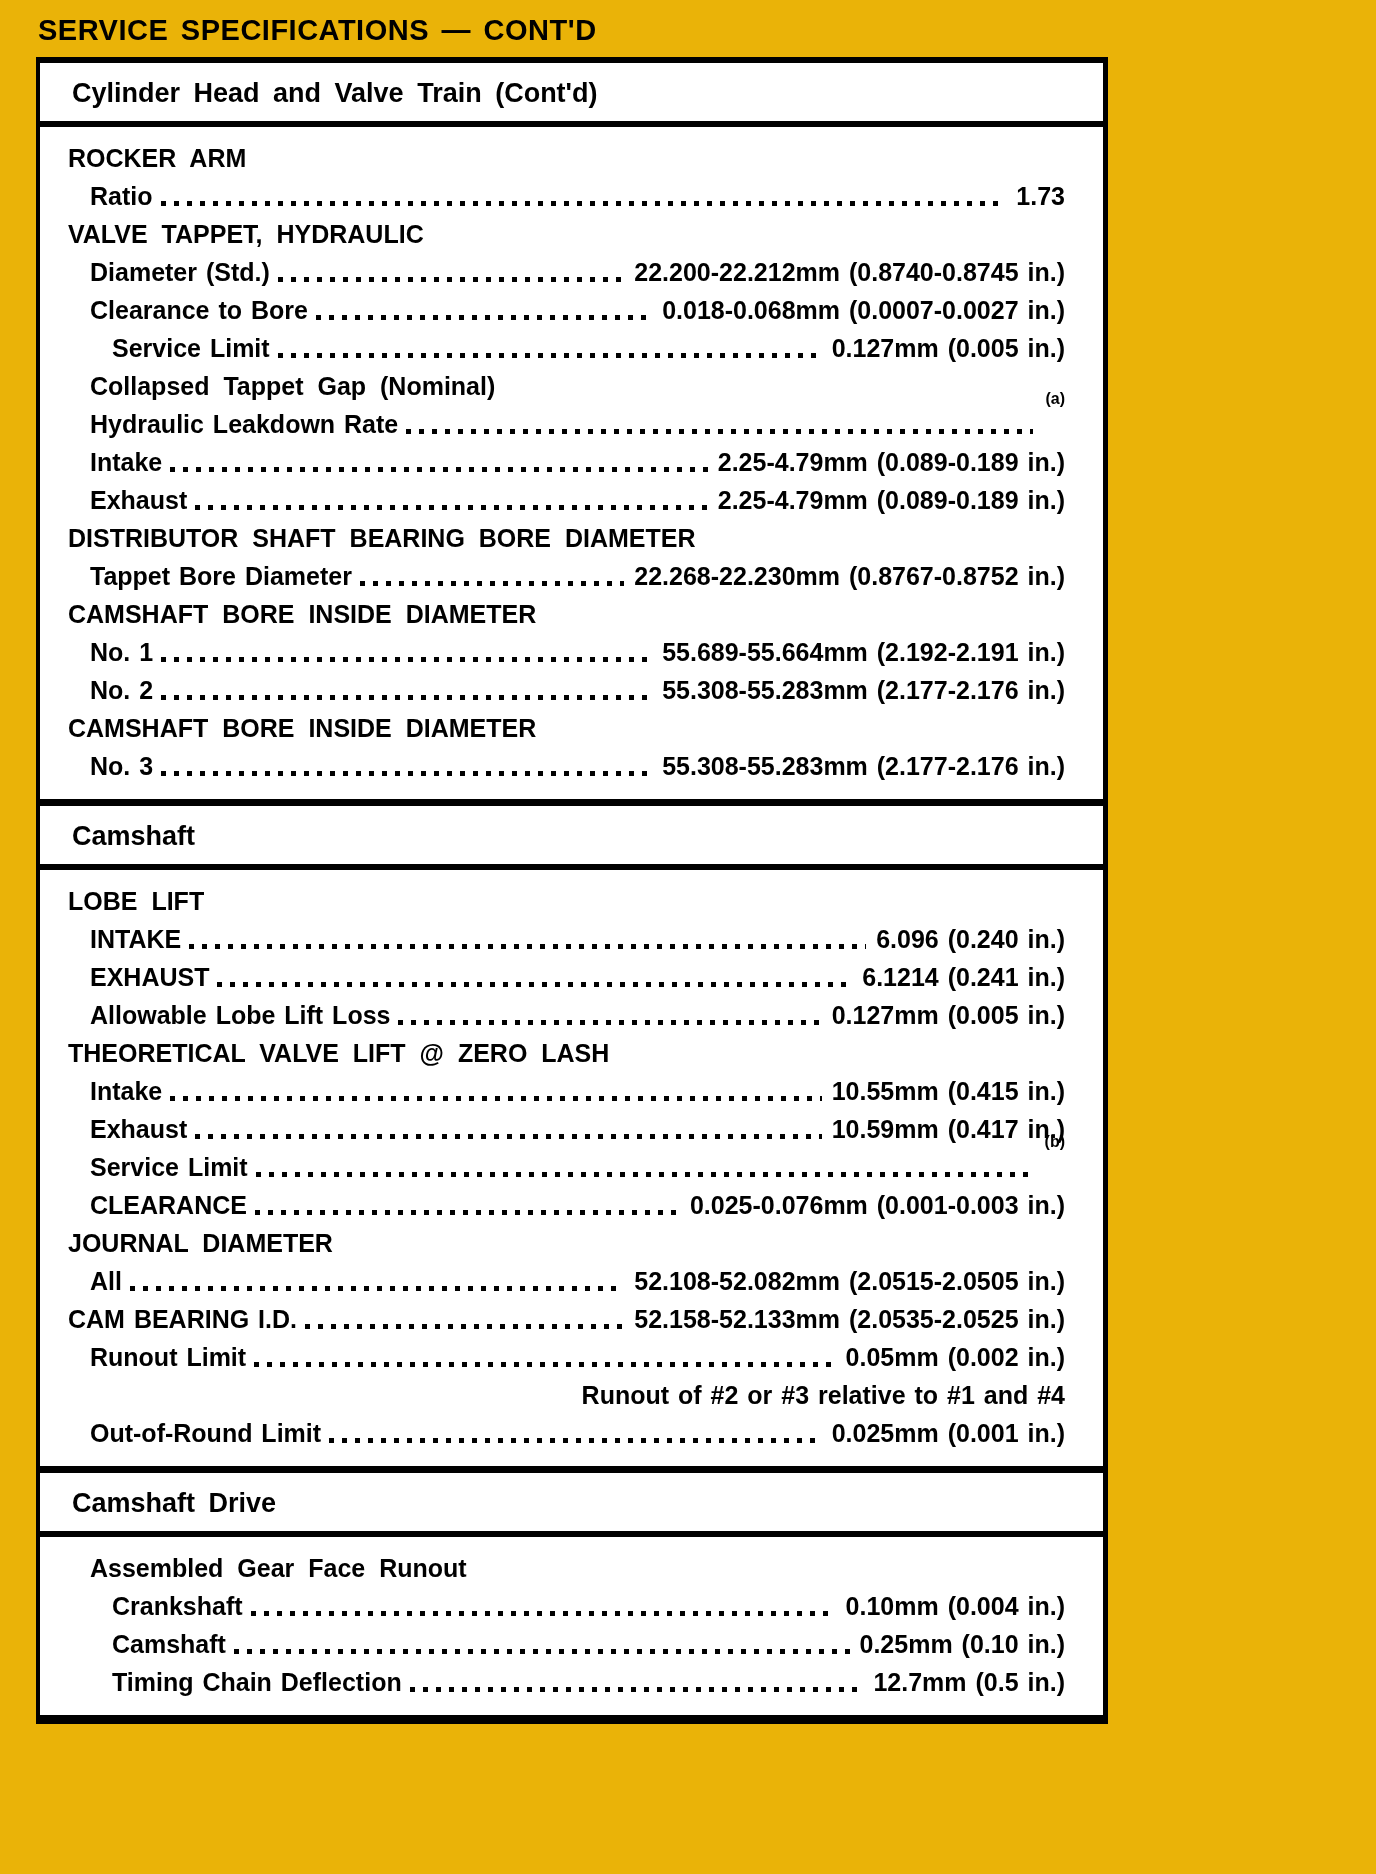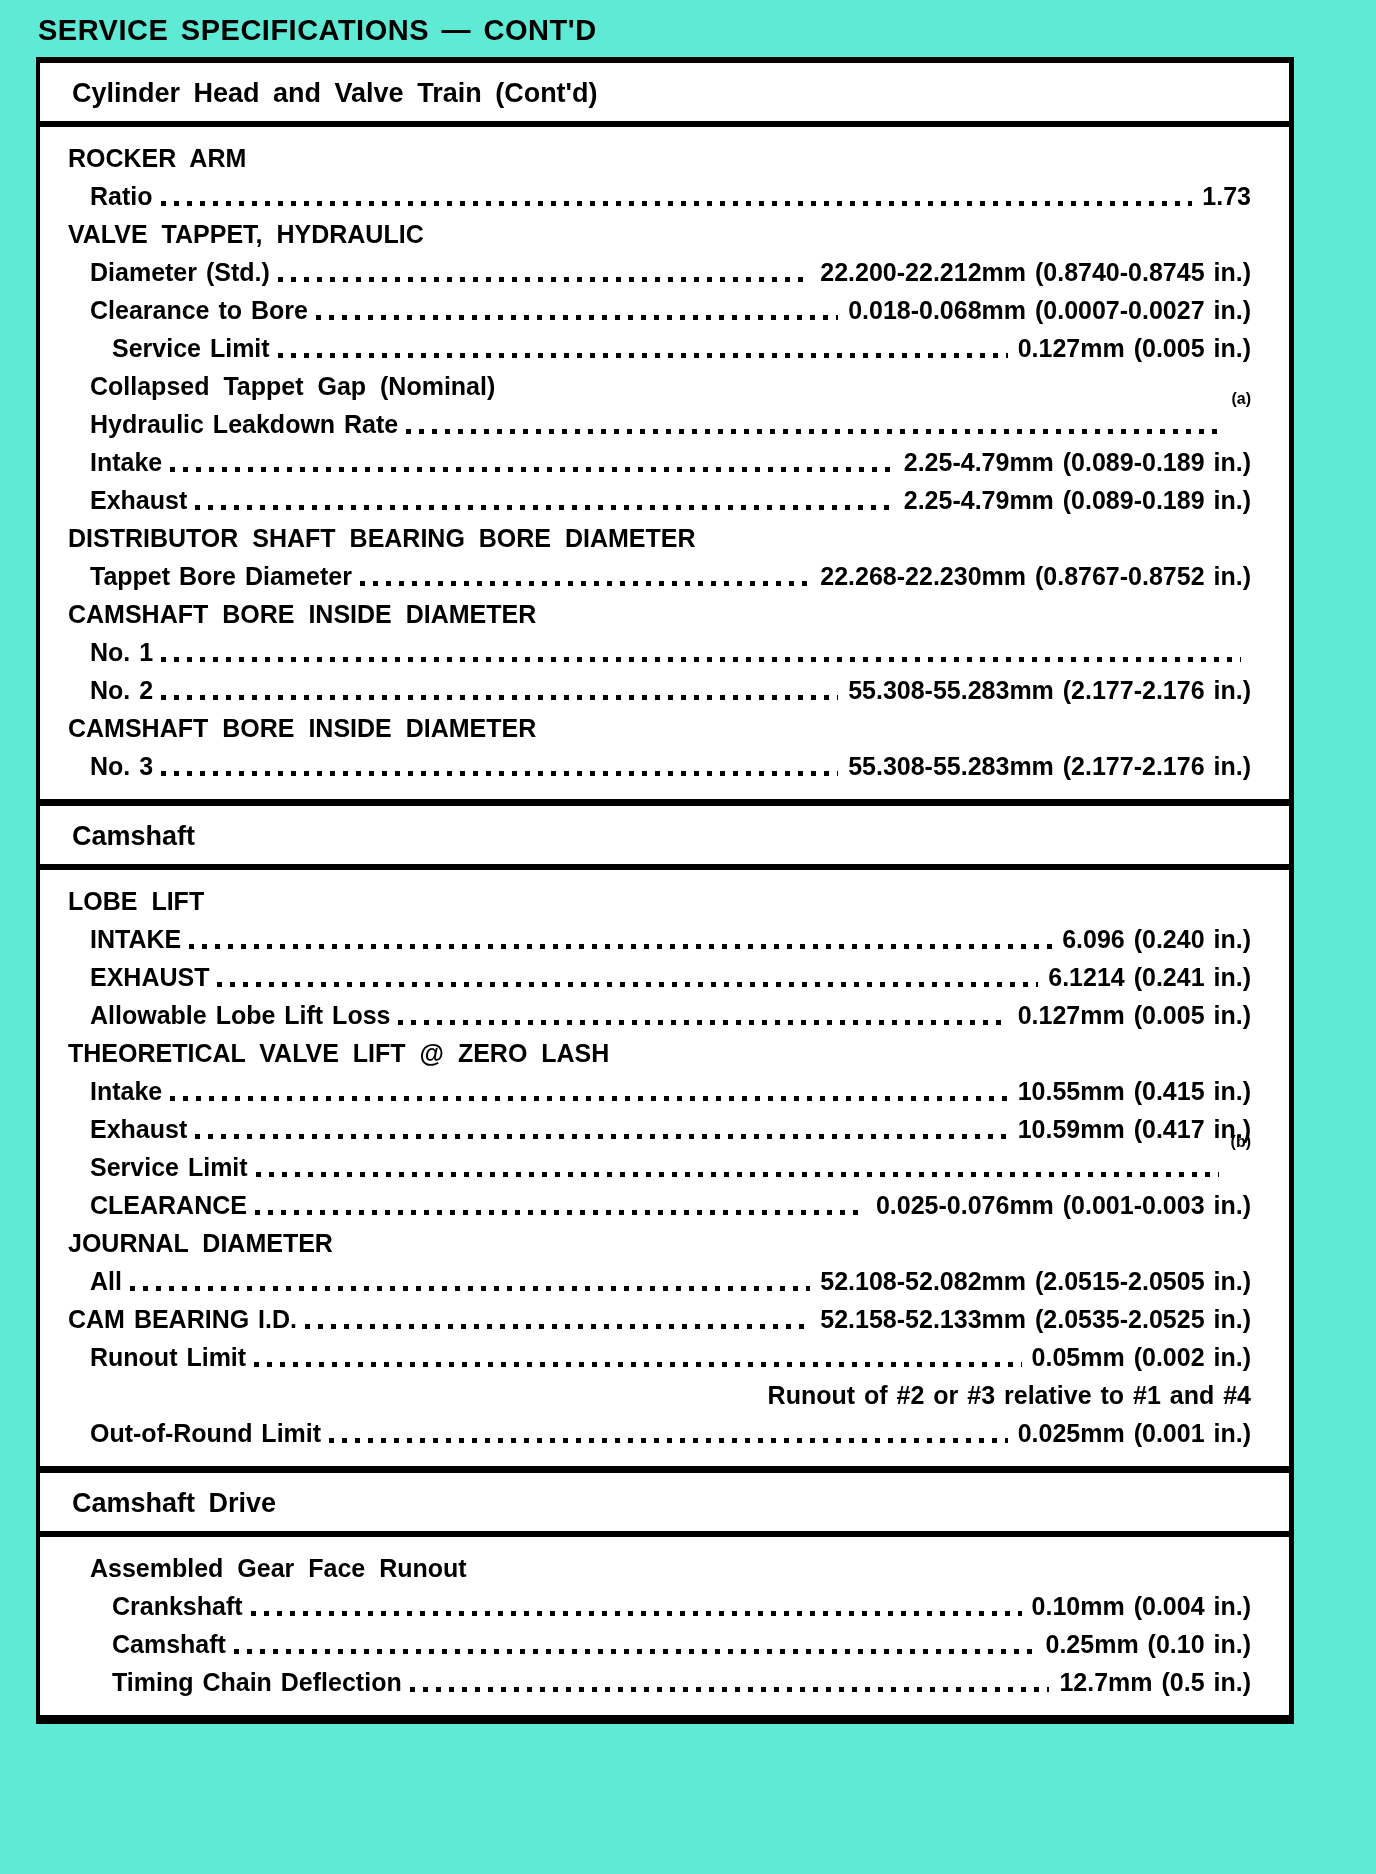--- a/index.html
+++ b/index.html
@@ -6,35 +6,35 @@
     margin: 0;
     padding: 0;
     background: #ffffff;
     font-family: "Liberation Sans", sans-serif;
     color: #000;
   }
   .page {
     position: relative;
     width: 1376px;
     height: 1874px;
-    background: #5eead4;
+    background: #eab308;
     box-sizing: border-box;
     padding: 14px 13px 0 36px;
     overflow: hidden;
   }
   .title {
     font-size: 29px;
     font-weight: 700;
     letter-spacing: 0.5px;
     word-spacing: 4px;
     margin: 0 0 10px 2px;
     white-space: nowrap;
   }
   .specbox {
-    width: 1258px;
+    width: 1072px;
     box-sizing: border-box;
     border-left: 4px solid #000;
     border-right: 5px solid #000;
     border-top: 6px solid #000;
     border-bottom: 9px solid #000;
     background: #fff;
   }
   .band {
     font-size: 27px;
     font-weight: 700;
@@ -143,20 +143,21 @@
               <span class="label">Tappet Bore Diameter</span>
               <span class="dots"></span>
               <span class="value">22.268-22.230mm (0.8767-0.8752 in.)</span>
             </div>
             <div class="row t-group ind-0">
               <span class="label">CAMSHAFT BORE INSIDE DIAMETER</span>
             </div>
             <div class="row t-spec ind-1">
               <span class="label">No. 1</span>
               <span class="dots"></span>
+              <span class="value">55.689-55.664mm (2.192-2.191 in.)</span>
             </div>
             <div class="row t-spec ind-1">
               <span class="label">No. 2</span>
               <span class="dots"></span>
               <span class="value">55.308-55.283mm (2.177-2.176 in.)</span>
             </div>
             <div class="row t-group ind-0">
               <span class="label">CAMSHAFT BORE INSIDE DIAMETER</span>
             </div>
             <div class="row t-spec ind-1">

